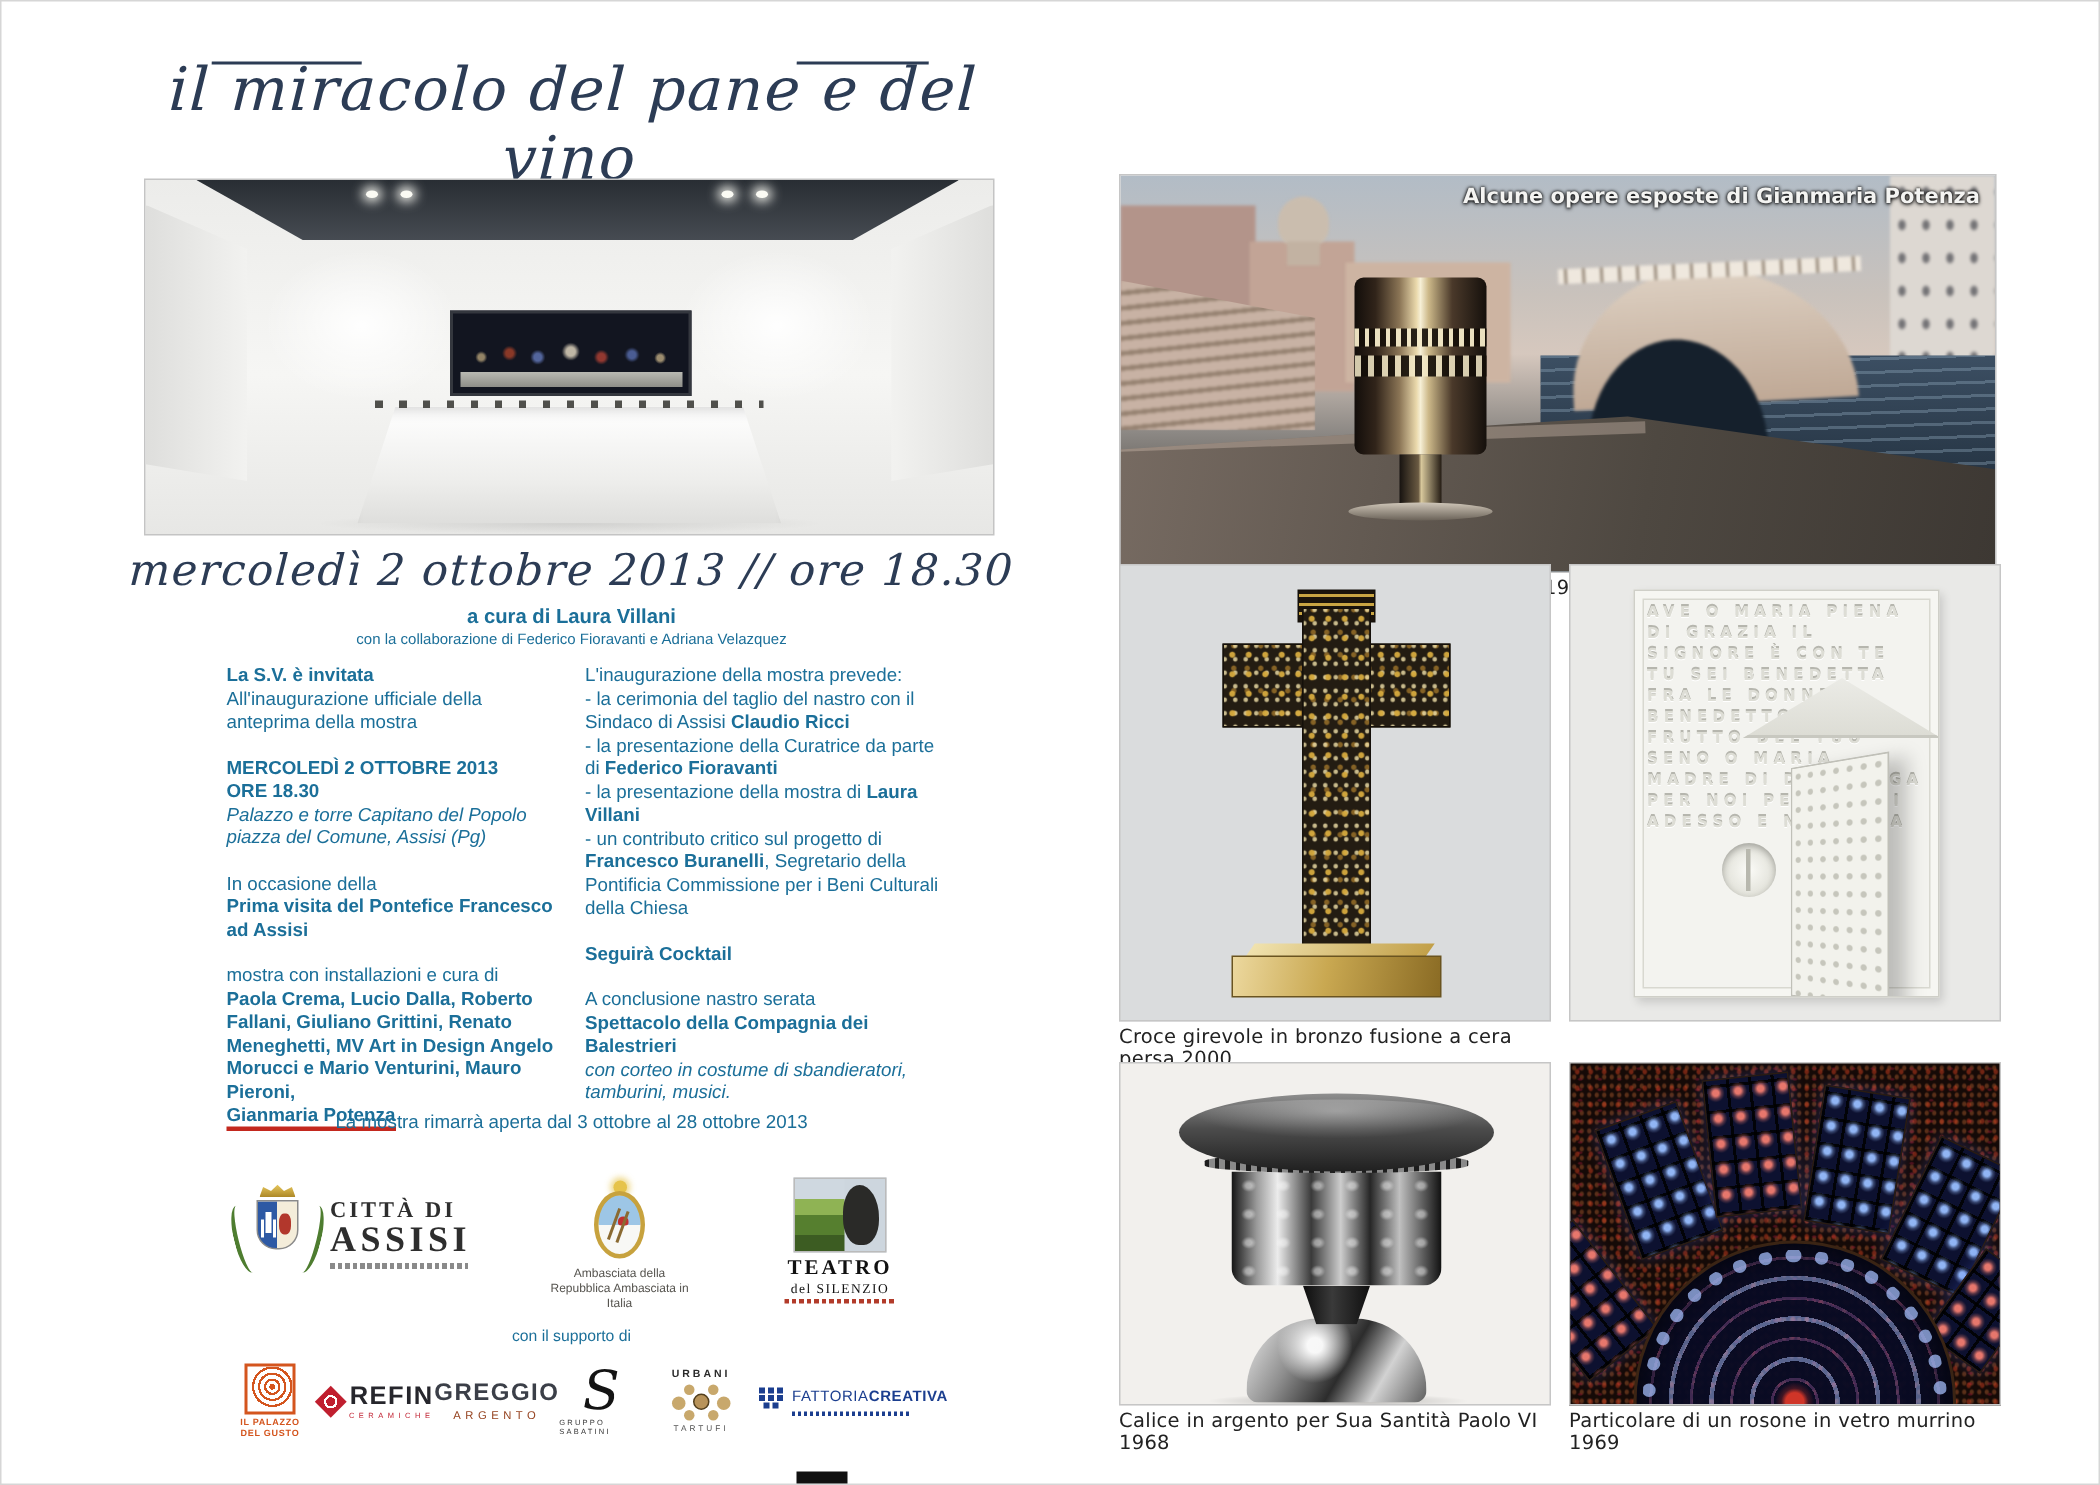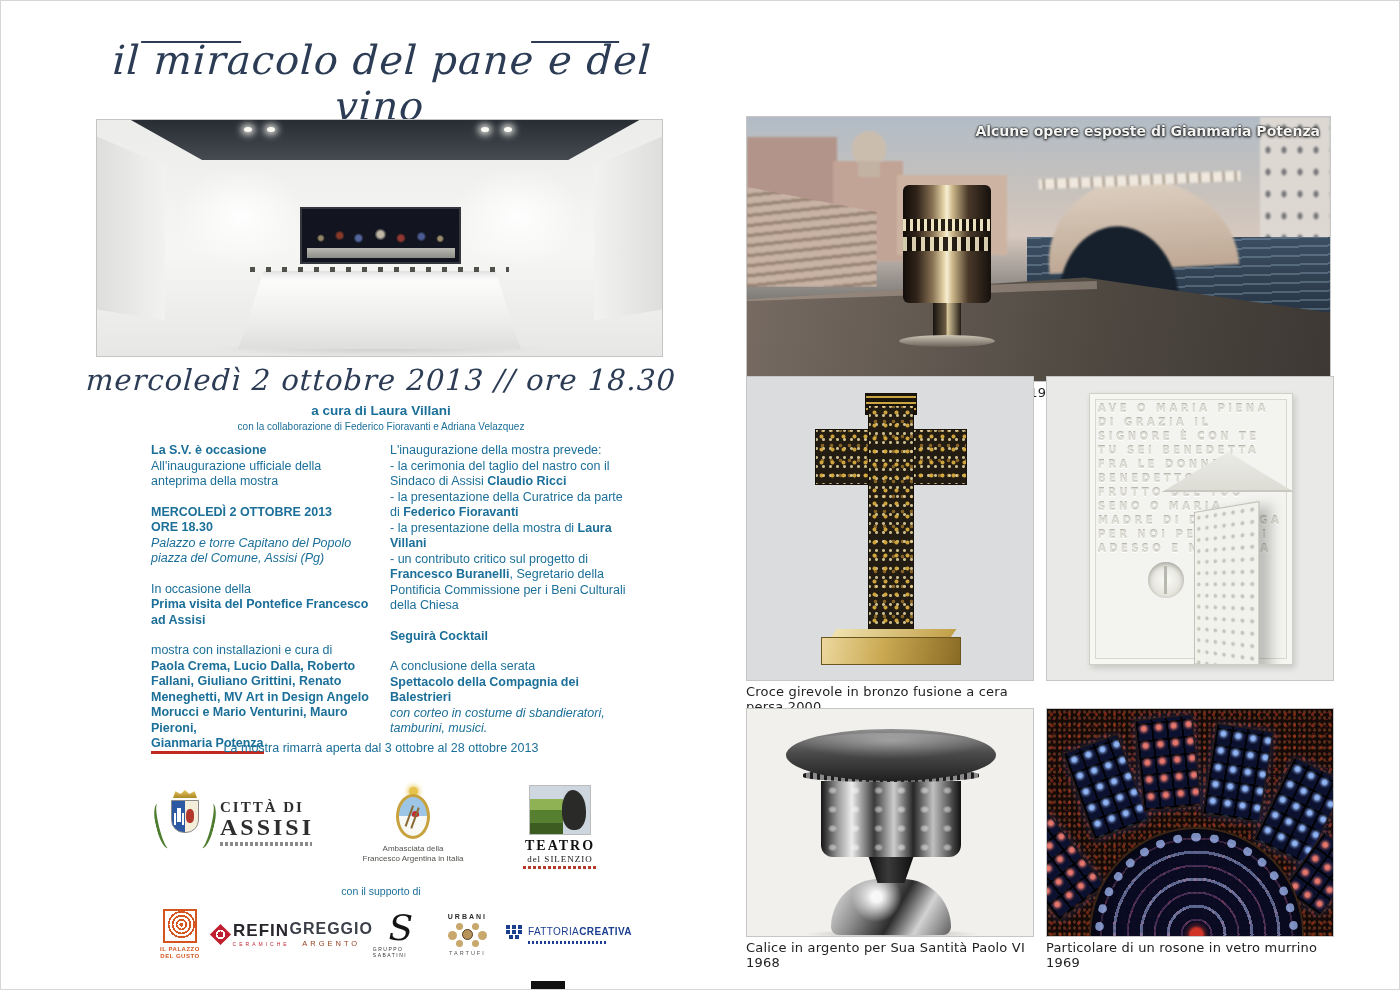--- a/index.html
+++ b/index.html
@@ -350,21 +350,21 @@
       <div class="hero-items"></div>
     </div>
 
     <div class="scriptline date-script">mercoledì 2 ottobre 2013 // ore 18.30</div>
     <div class="curator">a cura di Laura Villani</div>
     <div class="collab">con la collaborazione di Federico Fioravanti e Adriana Velazquez</div>
 
     <div class="cols">
       <div class="col-left">
         <p class="blk">
-          <span class="b">La S.V. è occasione</span><br>
+          <span class="b">La S.V. è invitata</span><br>
           <span>All'inaugurazione ufficiale della anteprima della mostra</span>
         </p>
         <p class="blk">
           <span class="b">MERCOLEDÌ 2 OTTOBRE 2013</span><br>
           <span class="b">ORE 18.30</span><br>
           <span class="i">Palazzo e torre Capitano del Popolo</span><br>
           <span class="i">piazza del Comune, Assisi (Pg)</span>
         </p>
         <p class="blk">
           <span>In occasione della</span><br>
@@ -381,21 +381,21 @@
           <span>L'inaugurazione della mostra prevede:</span><br>
           <span>- la cerimonia del taglio del nastro con il Sindaco di Assisi </span><span class="b">Claudio Ricci</span><br>
           <span>- la presentazione della Curatrice da parte di </span><span class="b">Federico Fioravanti</span><br>
           <span>- la presentazione della mostra di </span><span class="b">Laura Villani</span><br>
           <span>- un contributo critico sul progetto di </span><span class="b">Francesco Buranelli</span><span>, Segretario della Pontificia Commissione per i Beni Culturali della Chiesa</span>
         </p>
         <p class="blk">
           <span class="b">Seguirà Cocktail</span>
         </p>
         <p class="blk">
-          <span>A conclusione della serata</span><br>
+          <span>A conclusione nastro serata</span><br>
           <span class="b">Spettacolo della Compagnia dei Balestrieri</span><br>
           <span class="i">con corteo in costume di sbandieratori, tamburini, musici.</span>
         </p>
       </div>
     </div>
 
     <div class="duration">La mostra rimarrà aperta dal 3 ottobre al 28 ottobre 2013</div>
 
     <div class="partners">
       <div class="logo assisi">
@@ -409,21 +409,21 @@
           <div class="assisi-l1">CITTÀ DI</div>
           <div class="assisi-l2">ASSISI</div>
           <div class="assisi-sub"></div>
         </div>
       </div>
       <div class="logo argentina">
         <div class="arg-sun"></div>
         <div class="arg-oval"></div>
         <div class="arg-cap">
           <span>Ambasciata della</span><br>
-          <span>Francesco Argentina in Italia</span>
+          <span>Repubblica Ambasciata in Italia</span>
         </div>
       </div>
       <div class="logo teatro">
         <div class="teatro-img">
           <div class="teatro-hills"></div>
           <div class="teatro-head"></div>
         </div>
         <div class="teatro-t1">TEATRO</div>
         <div class="teatro-t2">del SILENZIO</div>
         <div class="teatro-red"></div>

